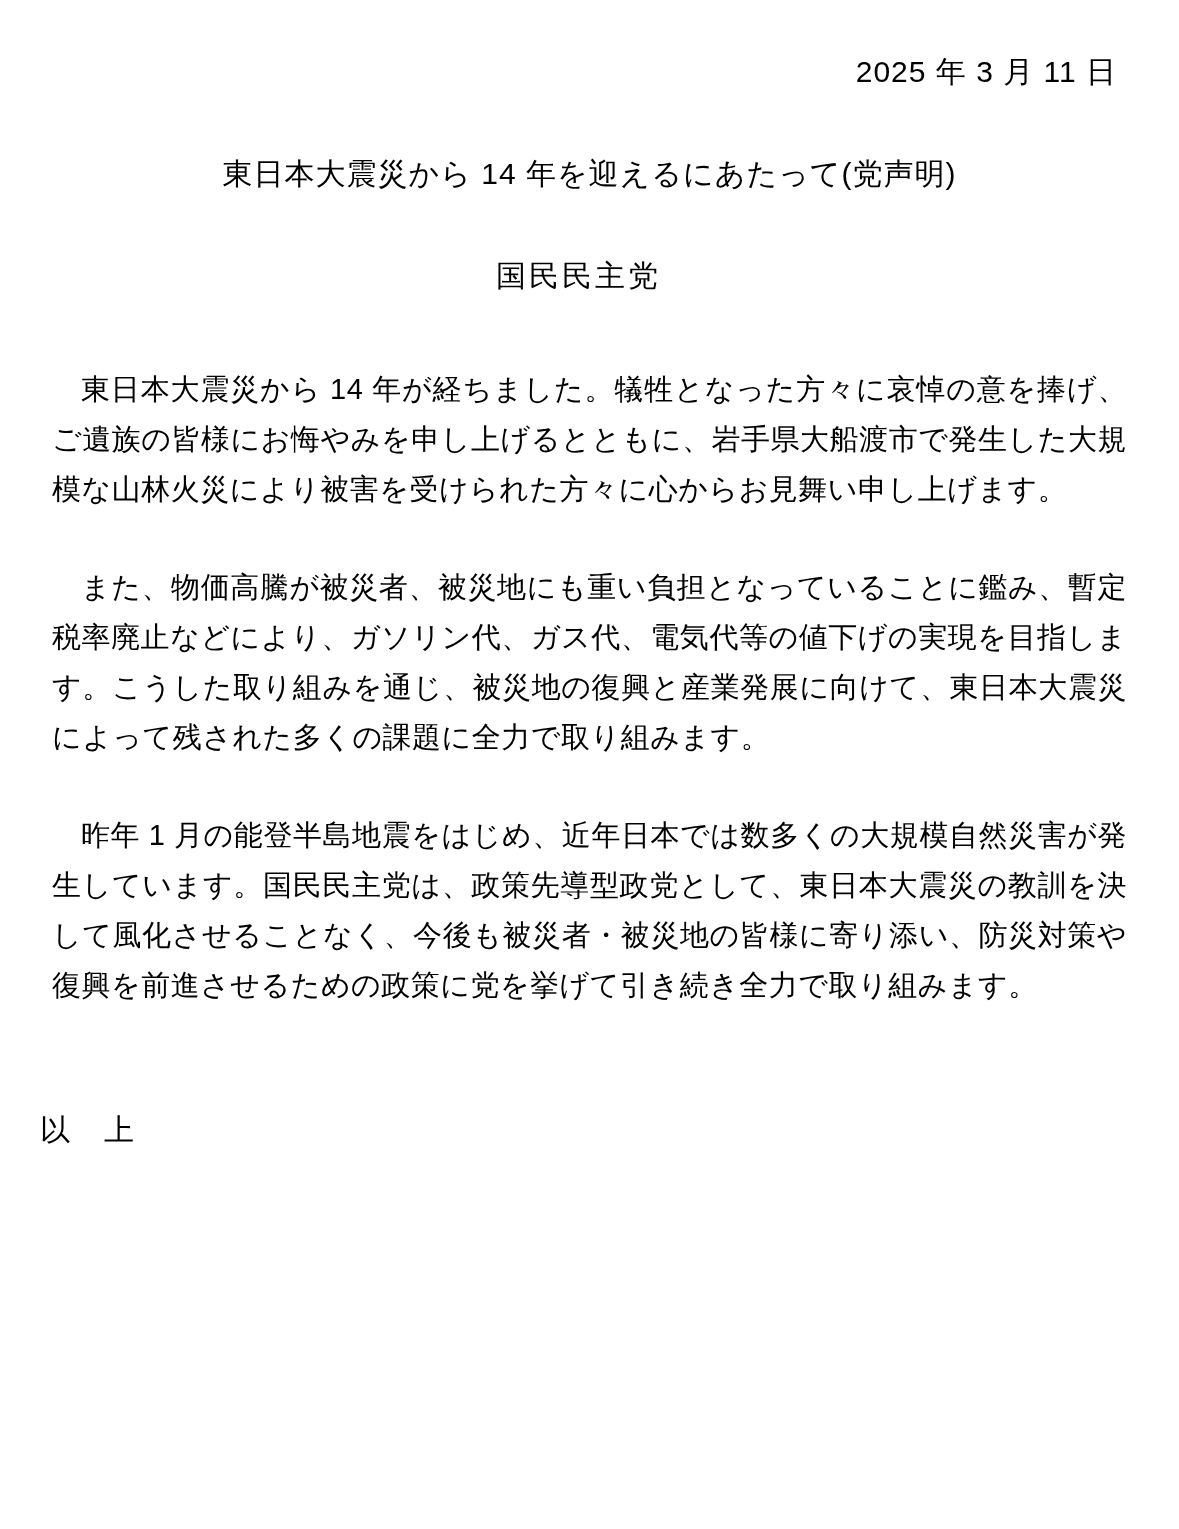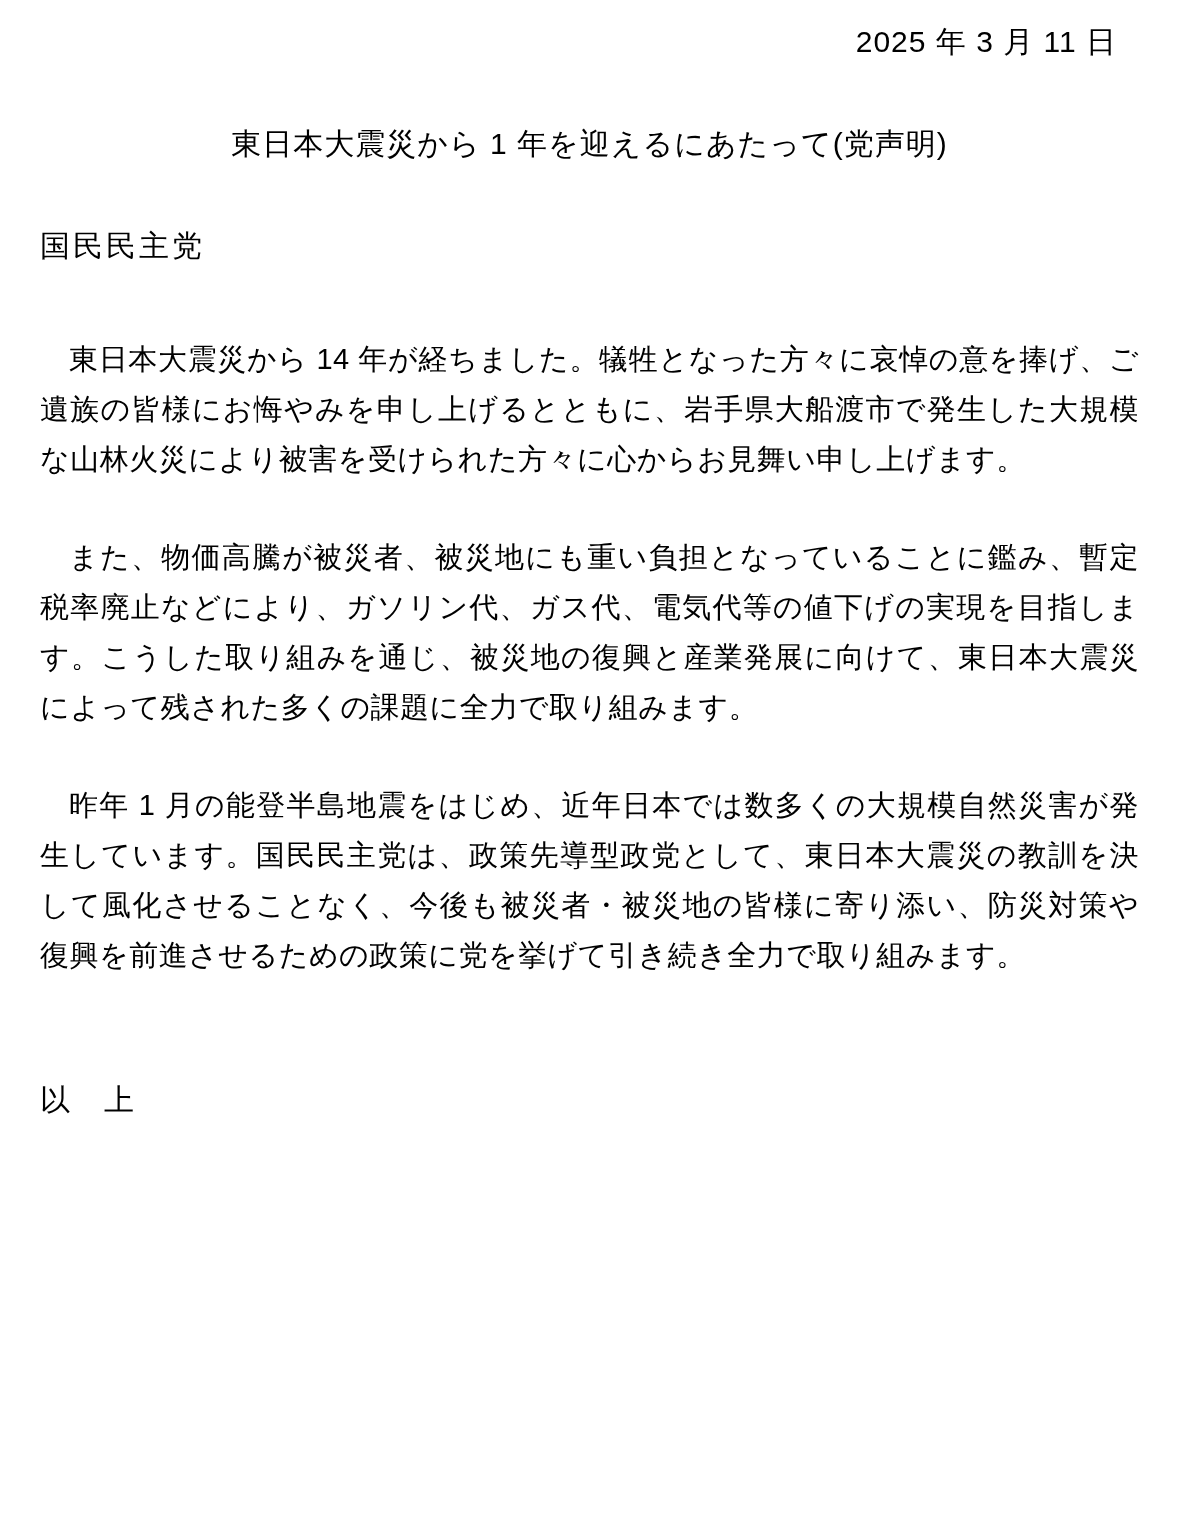--- a/index.html
+++ b/index.html
@@ -8,53 +8,53 @@
     background: #ffffff;
   }
   body {
     font-family: "Liberation Sans", "DejaVu Sans", sans-serif;
     color: #000000;
   }
   .page {
     width: 1179px;
     min-height: 1529px;
     box-sizing: border-box;
-    padding: 20px 40px 40px 40px;
+    padding: 50px 40px 40px 40px;
     background: #ffffff;
   }
   .doc-date {
     text-align: right;
     font-size: 30px;
     line-height: 44px;
     padding-right: 22px;
     letter-spacing: 1px;
   }
   .doc-title {
     text-align: center;
     font-size: 30px;
     line-height: 44px;
     margin-top: 58px;
     letter-spacing: 1px;
   }
   .doc-author {
-    text-align: left;
+    text-align: center;
     font-size: 30px;
     line-height: 44px;
     margin-top: 58px;
     padding-right: 22px;
     letter-spacing: 3px;
   }
   .block {
     margin-top: 48px;
   }
   .block-first {
     margin-top: 66px;
   }
   .block p {
-    margin: 0;
+    margin: 12px;
     font-size: 29px;
     line-height: 50px;
     text-align: justify;
     text-indent: 1em;
     letter-spacing: 0.5px;
   }
   .doc-closing {
     font-size: 30px;
     line-height: 44px;
     margin-top: 98px;
@@ -62,21 +62,21 @@
     letter-spacing: 2px;
   }
 </style>
 </head>
 <body>
 
 <div class="page">
 
   <div class="doc-date">2025 年 3 月 11 日</div>
 
-  <div class="doc-title">東日本大震災から 1 年を迎えるにあたって(党声明)</div>
+  <div class="doc-title">東日本大震災から 14 年を迎えるにあたって(党声明)</div>
 
   <div class="doc-author">国民民主党</div>
 
   <div class="block block-first">
     <p>東日本大震災から 14 年が経ちました。犠牲となった方々に哀悼の意を捧げ、ご遺族の皆様にお悔やみを申し上げるとともに、岩手県大船渡市で発生した大規模な山林火災により被害を受けられた方々に心からお見舞い申し上げます。</p>
   </div>
 
 
   <div class="block">
     <p>また、物価高騰が被災者、被災地にも重い負担となっていることに鑑み、暫定税率廃止などにより、ガソリン代、ガス代、電気代等の値下げの実現を目指します。こうした取り組みを通じ、被災地の復興と産業発展に向けて、東日本大震災によって残された多くの課題に全力で取り組みます。</p>

